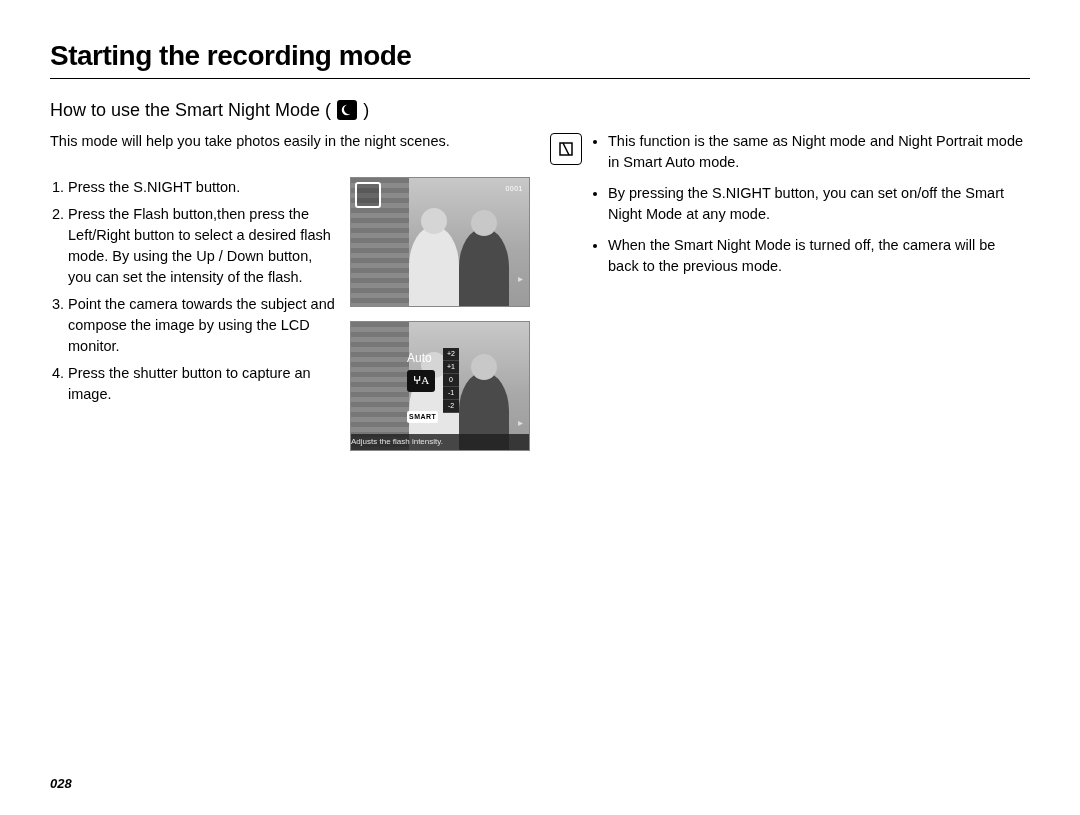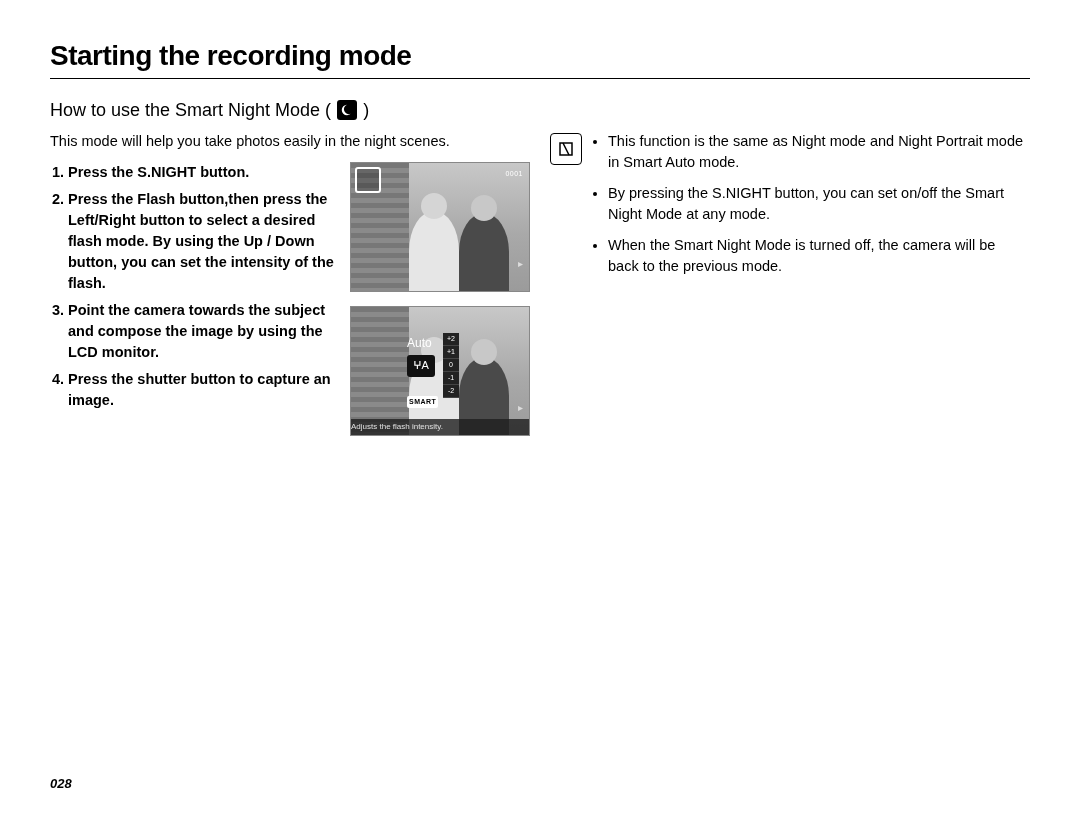--- a/index.html
+++ b/index.html
@@ -4,39 +4,39 @@
 <style>
   html,body{margin:0;padding:0;background:#fff;}
   body{font-family:Arial,Helvetica,sans-serif;color:#000;}
   .page{width:1080px;height:815px;box-sizing:border-box;padding:40px 50px 30px 50px;position:relative;background:#fff;}
   .title{font-size:28px;font-weight:bold;letter-spacing:-0.5px;border-bottom:1.5px solid #000;padding-bottom:6px;margin-bottom:18px;}
   .columns{display:flex;gap:20px;}
   .col{flex:1;font-size:14.5px;line-height:1.45;}
   .subtitle{font-size:18px;font-weight:normal;margin-bottom:8px;display:flex;align-items:center;gap:6px;}
   .mode-icon{display:inline-flex;align-items:center;justify-content:center;width:20px;height:20px;background:#000;border-radius:3px;}
   .mode-icon svg{width:14px;height:14px;}
-  .intro{margin-bottom:10px;}
+  .intro{margin-bottom:25px;}
   .left-flex{display:flex;gap:14px;}
-  .steps{flex:1;font-weight:bold;}
+  .steps{flex:1;}
   .steps ol{margin:0;padding-left:18px;}
   .steps li{margin-bottom:6px;}
   .thumbs{width:180px;display:flex;flex-direction:column;gap:14px;}
   .thumb{width:180px;height:130px;border:1px solid #888;box-sizing:border-box;position:relative;background:linear-gradient(180deg,#c8c8c8 0%,#a9a9a9 55%,#9b9b9b 100%);overflow:hidden;}
   .thumb .bldg{position:absolute;left:-2px;top:0;width:60px;height:130px;background:repeating-linear-gradient(0deg,#8a8a8a 0 5px,#777 5px 10px);}
   .thumb .person{position:absolute;bottom:0;border-radius:50% 50% 0 0;}
   .thumb .p1{left:58px;width:50px;height:80px;background:#e6e6e6;}
   .thumb .p1h{position:absolute;left:70px;bottom:72px;width:26px;height:26px;border-radius:50%;background:#d5d5d5;}
   .thumb .p2{left:108px;width:50px;height:78px;background:#4a4a4a;}
   .thumb .p2h{position:absolute;left:120px;bottom:70px;width:26px;height:26px;border-radius:50%;background:#c8c8c8;}
   .thumb .corner-icon{position:absolute;top:4px;left:4px;width:22px;height:22px;border:2px solid #fff;border-radius:3px;background:rgba(0,0,0,0.25);}
   .thumb .top-right{position:absolute;top:6px;right:6px;font-size:7px;color:#fff;letter-spacing:0.5px;}
   .thumb .caption-bar{position:absolute;left:0;bottom:0;right:0;height:16px;background:rgba(30,30,30,0.8);color:#e0e0e0;font-size:8px;line-height:16px;}
   .thumb .menu{position:absolute;left:56px;top:28px;width:60px;}
   .thumb .menu .auto{color:#fff;font-size:12px;margin-bottom:2px;}
-  .thumb .menu .ficon{width:28px;height:22px;background:#111;border-radius:3px;color:#fff;font-size:11px;display:flex;align-items:center;justify-content:center;margin-bottom:12px;}
+  .thumb .menu .ficon{width:28px;height:22px;background:#111;border-radius:3px;color:#fff;font-size:11px;display:flex;align-items:center;justify-content:center;margin-bottom:12px;font-family:Liberation Serif, serif;}
   .thumb .menu .smart{background:#fff;color:#000;font-size:7px;font-weight:bold;letter-spacing:0.5px;padding:1px 2px;border-radius:2px;display:inline-block;}
   .thumb .scale{position:absolute;left:92px;top:26px;}
   .thumb .scale div{width:16px;height:12px;background:#222;color:#fff;font-size:7px;line-height:12px;text-align:center;border-bottom:1px solid #444;}
   .thumb .play{position:absolute;right:6px;bottom:20px;color:#ddd;font-size:10px;}
   .note-row{display:flex;gap:10px;align-items:flex-start;margin-top:34px;}
   .note-icon{width:30px;height:30px;border:1.5px solid #000;border-radius:4px;display:flex;align-items:center;justify-content:center;flex:0 0 30px;margin-top:2px;}
   .note-icon svg{width:18px;height:18px;}
   .bullets{margin:0;padding-left:16px;}
   .bullets li{margin-bottom:10px;list-style-type:disc;}
   .pagenum{position:absolute;left:50px;bottom:24px;font-size:13px;font-weight:bold;font-style:italic;color:#000000;}

